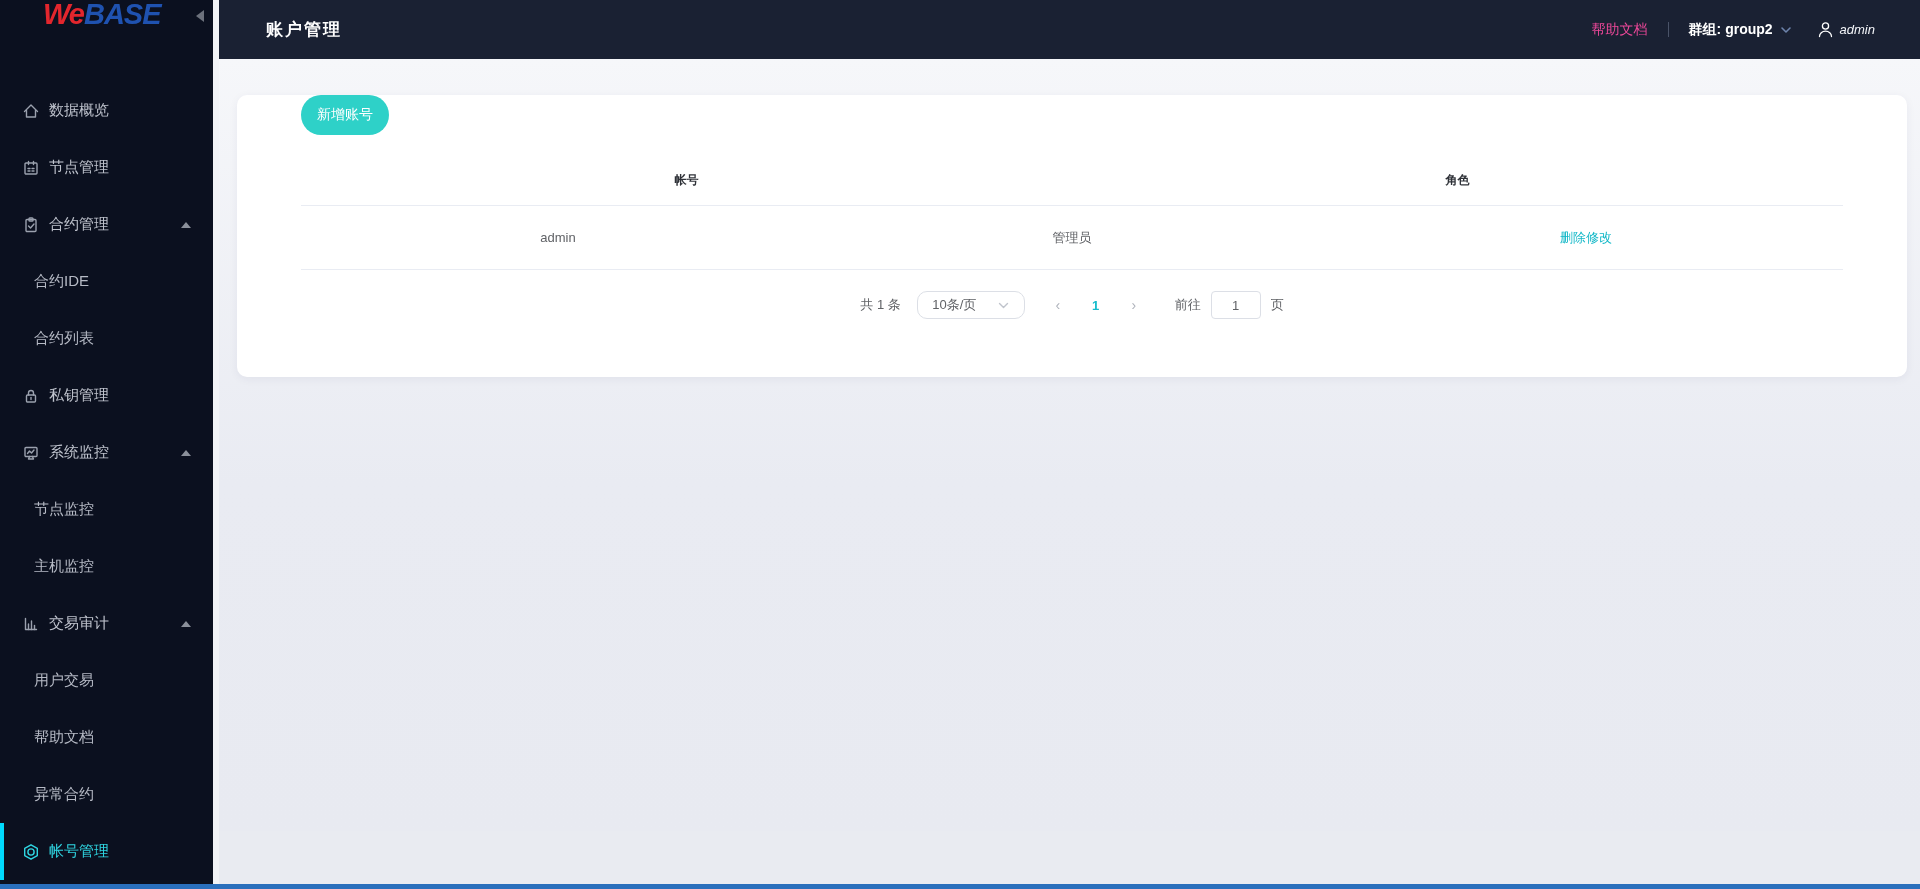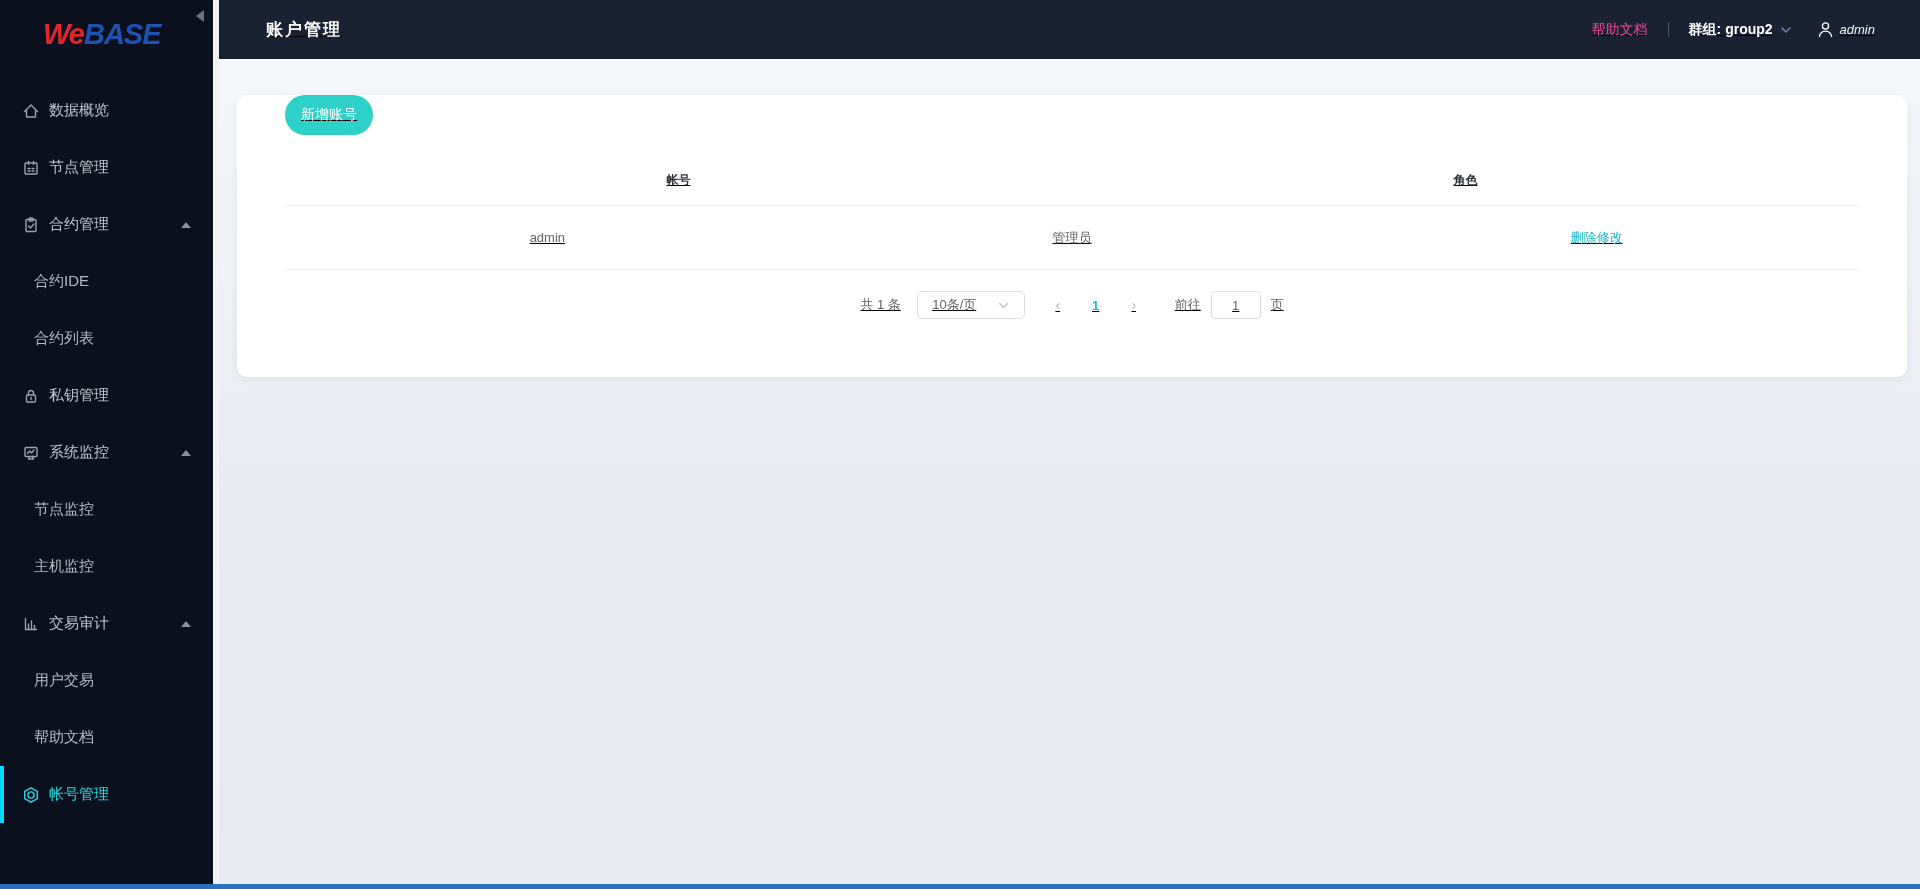--- a/index.html
+++ b/index.html
@@ -7,21 +7,21 @@
   body {
     font-family: "Liberation Sans", "DejaVu Sans", sans-serif;
     display:flex; position:relative; background:#e9ebf1;
   }
 
   
   .sidebar {
     width:213px; flex-shrink:0; background:#0b101f; position:relative;
     color:#bfc3cd; height:889px; overflow:hidden;
   }
-  .logo-row { position:relative; height:32px; padding-left:43px; padding-top:20px; }
+  .logo-row { position:relative; height:32px; padding-left:43px; padding-top:0; }
   .logo { font-size:29px; font-style:italic; font-weight:800; letter-spacing:-1px; line-height:28px; white-space:nowrap; }
   .logo .we { color:#e3262d; }
   .logo .base { color:#1f52b0; }
   .collapse-tri {
     position:absolute; top:10px; right:9px; width:0; height:0;
     border-top:6px solid transparent; border-bottom:6px solid transparent;
     border-right:8px solid #6c717c;
   }
   .menu { padding-top:50px; }
   .m-item {
@@ -39,21 +39,21 @@
   .arrow-up {
     position:absolute; right:22px; width:0; height:0;
     border-left:5px solid transparent; border-right:5px solid transparent;
     border-bottom:6px solid #8b909b;
   }
 
   
   .gap-strip { width:6px; flex-shrink:0; background:#f2f3f6; height:889px; }
 
   
-  .main-col { flex:1; display:flex; flex-direction:column; height:831px;text-decoration:underline; }
+  .main-col { flex:1; display:flex; flex-direction:column; height:831px; }
   .topbar {
     height:59px; flex-shrink:0; background:#1a2133; color:#fff;
     display:flex; align-items:center;
   }
   .topbar-title { margin-left:47px; font-size:17px; font-weight:bold; letter-spacing:2px; }
   .topbar-right { margin-left:auto; margin-right:45px; display:flex; align-items:center; font-size:14px; }
   .help-link { color:#ec4899; cursor:pointer; }
   .tb-divider { width:1px; height:15px; background:#4a5368; margin:0 20px; }
   .group-switch { display:flex; align-items:center; cursor:pointer; }
   .group-label { color:#ffffff; font-weight:600; }
@@ -64,21 +64,21 @@
 
   .content {
     flex:1; background:linear-gradient(180deg,#f6f7fa 0%, #e9ebf2 55%, #e8eaf1 100%);
     position:relative;
   }
 
   
   .card {
     margin:16px 13px 4px 18px; height:282px; background:#ffffff;
     border-radius:10px; box-shadow:0 2px 10px rgba(30,40,80,0.06);
-    padding:0 48px;
+    padding:0 64px;
   }
   .add-btn {
     margin-top:36px; width:88px; height:40px; border:none; border-radius:20px;
     background:#2ed1c8; color:#ffffff; font-size:14px; cursor:pointer;
     font-family:inherit; display:block;
   }
 
   .tbl { margin-top:20px; }
   .tr { display:flex; align-items:center; }
   .td { flex:1; text-align:center; }
@@ -87,21 +87,21 @@
   .actions { display:flex; justify-content:center; gap:0; }
   .action-link { color:#10b7c7; cursor:pointer; font-size:13px; }
 
   
   .pager {
     height:70px; display:flex; align-items:center; justify-content:center;
     font-size:13px; color:#606266;
   }
   .pg-total { margin-right:16px; }
   .pg-size {
-    width:108px; height:28px; border:1px solid #dcdfe6; border-radius:5px;
+    width:108px; height:28px; border:1px solid #dcdfe6; border-radius:10px;
     display:flex; align-items:center; justify-content:center; gap:22px;
     color:#606266; cursor:pointer; background:#fff;
   }
   .pg-size .sel-chev { display:inline-flex; margin-top:2px; }
   .pg-arrow { width:38px; text-align:center; color:#aeb2bb; font-size:14px; cursor:pointer; user-select:none; }
   .pg-prev { margin-left:14px; }
   .pg-cur { width:38px; text-align:center; color:#17bccc; font-weight:600; }
   .pg-goto { margin-left:22px; margin-right:10px; }
   .pg-input {
     width:50px; height:28px; border:1px solid #dcdfe6; border-radius:4px;
@@ -211,20 +211,23 @@
     </div>
 
     <div class="m-item sub">
       <span>用户交易</span>
     </div>
 
     <div class="m-item sub">
       <span>帮助文档</span>
     </div>
 
+    <div class="m-item sub">
+      <span>异常合约</span>
+    </div>
 
     <div class="m-item top active">
       <span class="micon">
         <svg width="18" height="18" viewBox="0 0 18 18">
             <path d="M9 1.8 L15.3 5.4 V12.6 L9 16.2 L2.7 12.6 V5.4 Z"></path>
             <circle cx="9" cy="9" r="3.1"></circle>
           </svg>
       </span>
       <span>帐号管理</span>
     </div>

